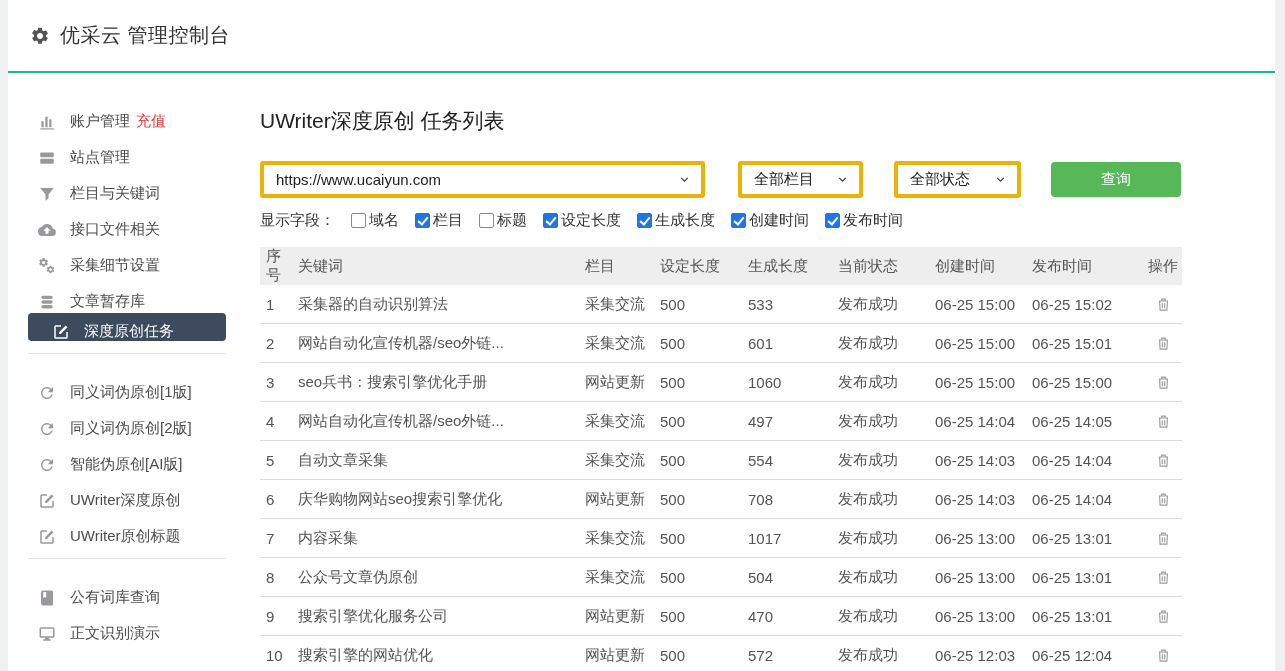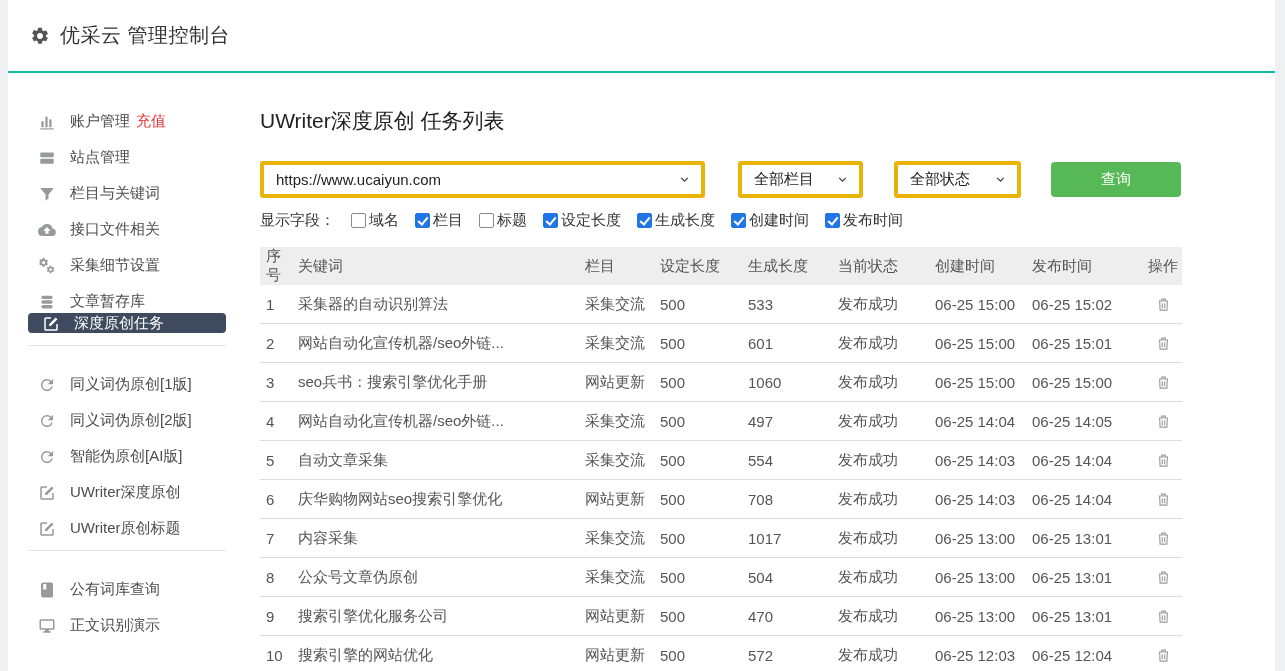--- a/index.html
+++ b/index.html
@@ -15,21 +15,21 @@
   .header .h-icon{color:#555;margin-right:10px;display:flex}
   .header .h-title{font-size:20px;color:#333;letter-spacing:.5px}
   
   .layout{display:flex;align-items:flex-start}
   
   .sidebar{width:242px;flex-shrink:0;padding-top:22px}
   .side-item{display:flex;align-items:flex-end;height:36px;padding-left:30px;color:#4d4d4d;font-size:15px;cursor:pointer;white-space:nowrap}
   .side-item .s-icon{width:18px;height:18px;color:#97999c;margin-right:14px;flex-shrink:0}
   .side-item .s-label{color:inherit}
   .side-item .s-badge{color:#e63333;margin-left:6px}
-  .side-item.active{background:#3e4b5e;color:#fff;border-radius:4px;margin:2px 24px 2px 20px;padding-left:14px;height:20px}
+  .side-item.active{background:#3e4b5e;color:#fff;border-radius:4px;margin:2px 24px 2px 20px;padding-left:24px;height:28px}
   .side-item.active .s-icon{color:#fff}
   .side-divider{border-top:1px solid #e4e4e4;margin:12px 24px 12px 20px}
   
   .main{flex:1;padding:34px 0 0 10px}
   .page-title{font-size:21px;color:#222;margin:0 14px 26px 0;font-weight:normal}
   .filters{display:flex;align-items:center;margin-bottom:13px}
   .sel{height:37px;box-sizing:border-box;border:4px solid #eab308;border-radius:3px;background:#fff;
        display:flex;align-items:center;justify-content:space-between;padding:0 9px 0 12px;font-size:15px;color:#222;cursor:pointer}
   .sel .chev{color:#444;display:flex}
   .sel-site{width:445px;margin-right:33px}

